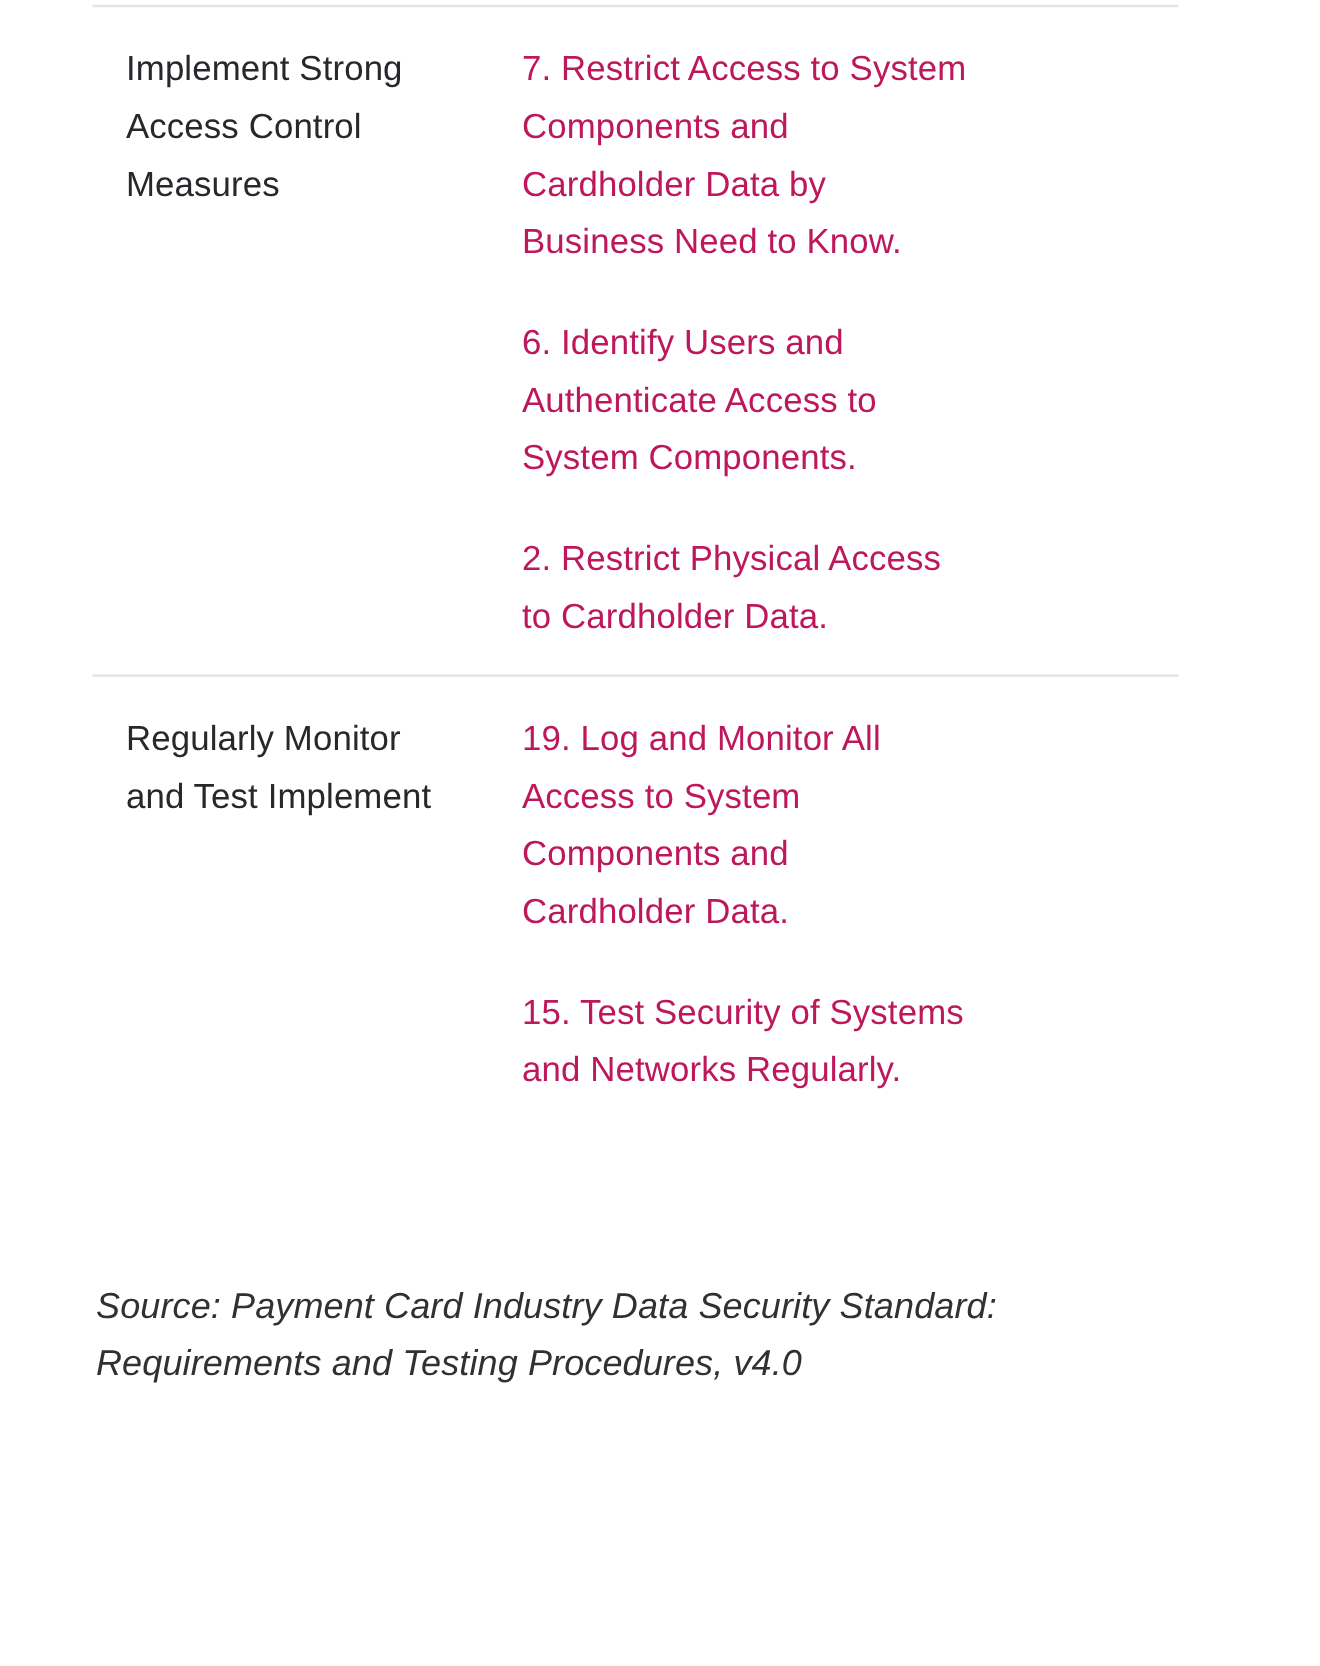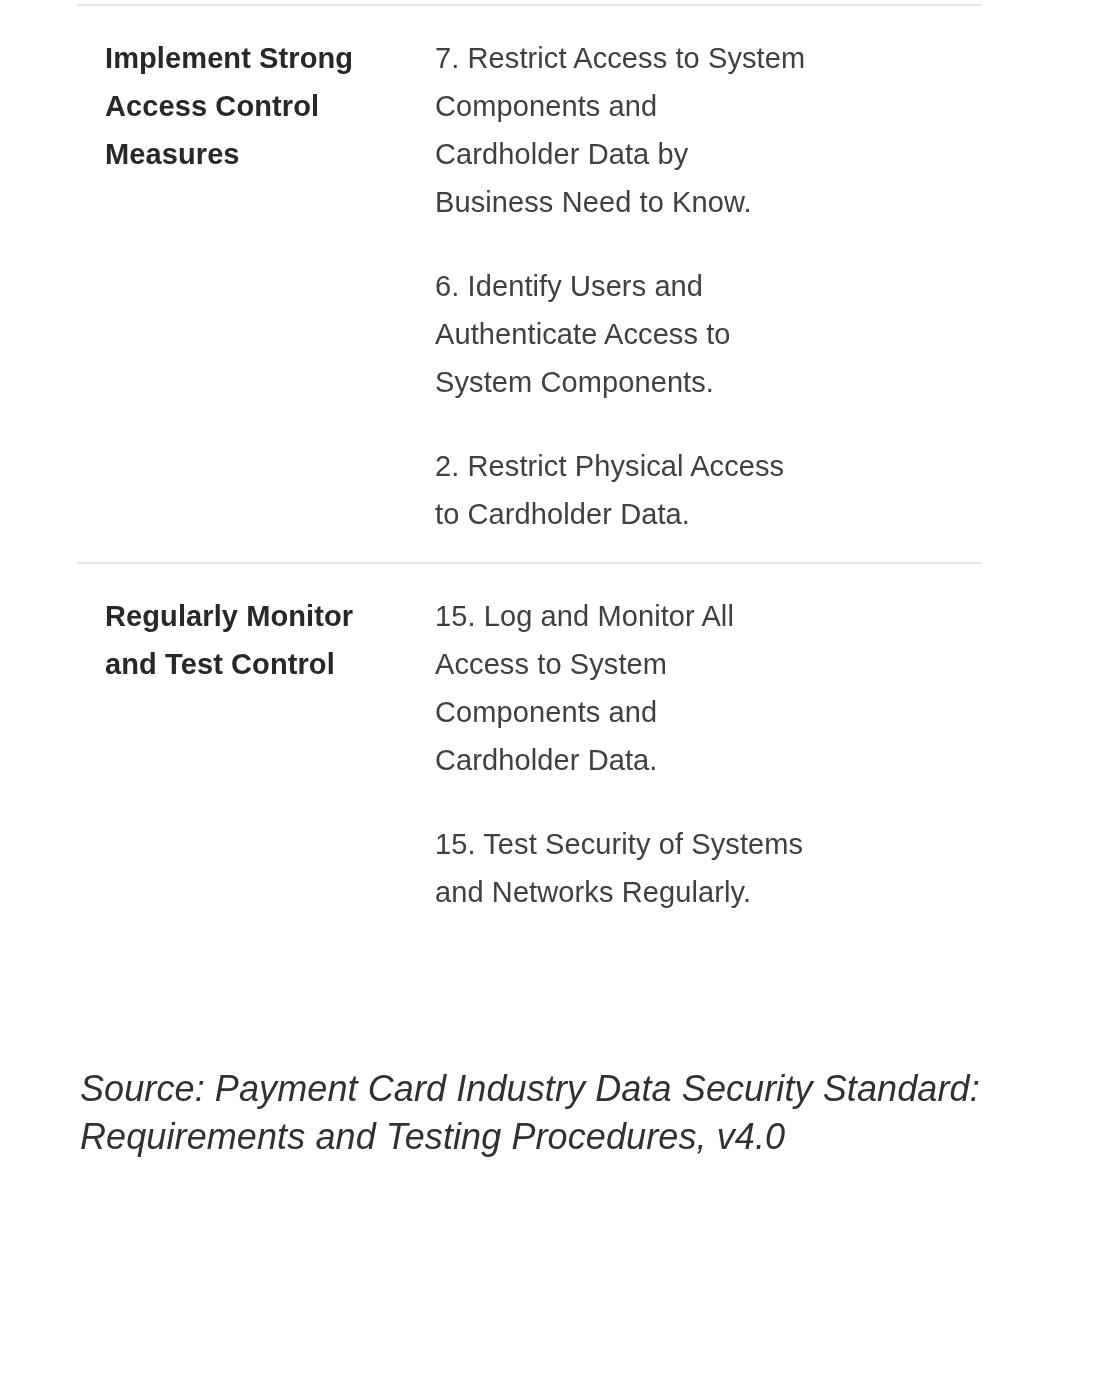--- a/index.html
+++ b/index.html
@@ -32,40 +32,40 @@
   }
   .cell-right {
     flex: 1 1 auto;
     box-sizing: border-box;
     padding-left: 28px;
     padding-right: 20px;
   }
   .goal-heading {
     font-size: 29px;
     line-height: 48px;
-    font-weight: 700;
+    font-weight: 400;
     color: #26282b;
     white-space: pre-line;
     letter-spacing: 0.1px;
   }
   .req-para {
     margin: 0 0 36px 0;
     font-size: 29px;
     line-height: 48px;
     font-weight: 400;
-    color: #404040;
+    color: #be185d;
     white-space: pre-line;
     letter-spacing: 0.1px;
   }
   .req-para:last-child {
     margin-bottom: 0;
   }
   .source-citation {
     margin: 125px 0 0 80px;
-    font-size: 36px;
+    font-size: 30px;
     line-height: 48px;
     font-style: italic;
     font-weight: 400;
     color: #2f3133;
     white-space: pre-line;
     letter-spacing: 0.1px;
   }
 </style>
 </head>
 <body>
@@ -89,24 +89,24 @@
 Authenticate Access to
 System Components.</p>
         <p class="req-para">2. Restrict Physical Access
 to Cardholder Data.</p>
       </div>
     </div>
 
     <div class="t-row">
       <div class="cell-left">
         <div class="goal-heading">Regularly Monitor
-and Test Control</div>
+and Test Implement</div>
       </div>
       <div class="cell-right">
-        <p class="req-para">15. Log and Monitor All
+        <p class="req-para">19. Log and Monitor All
 Access to System
 Components and
 Cardholder Data.</p>
         <p class="req-para">15. Test Security of Systems
 and Networks Regularly.</p>
       </div>
     </div>
 
 
   </div>

